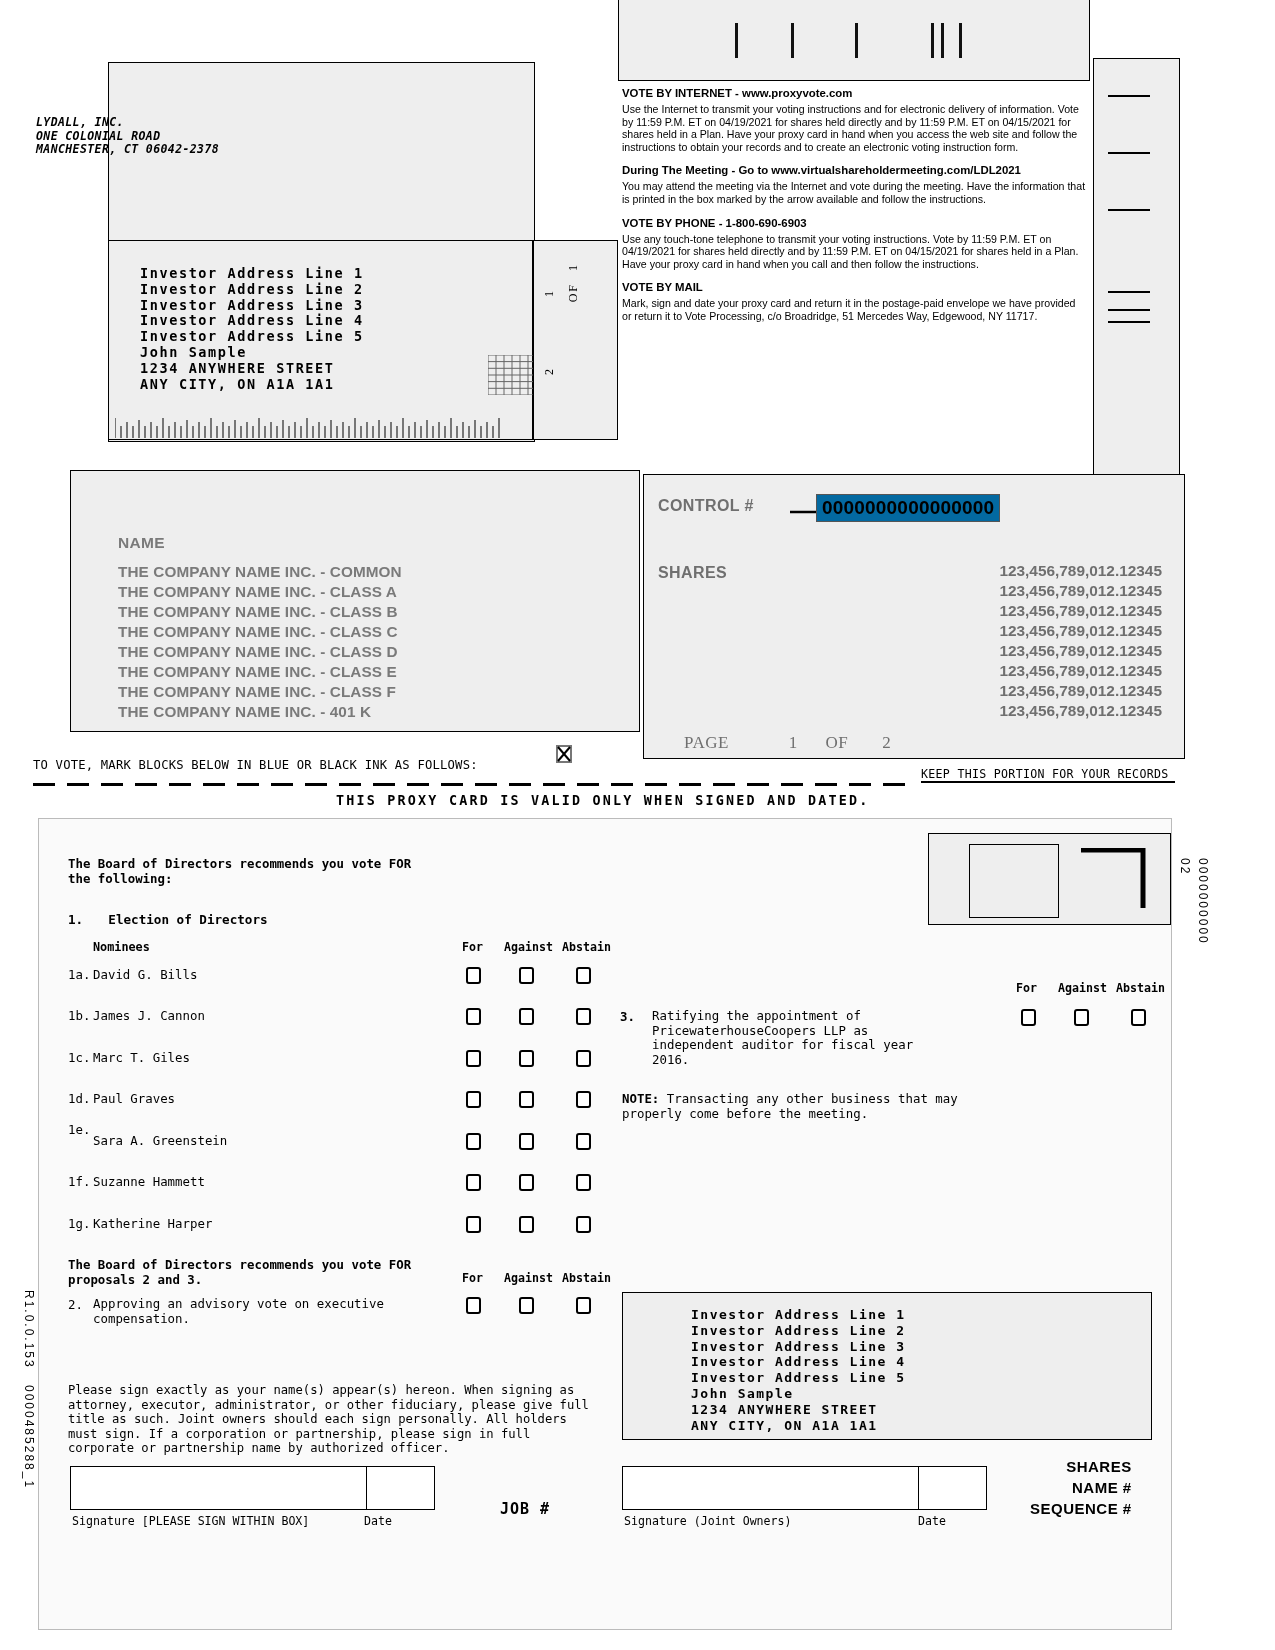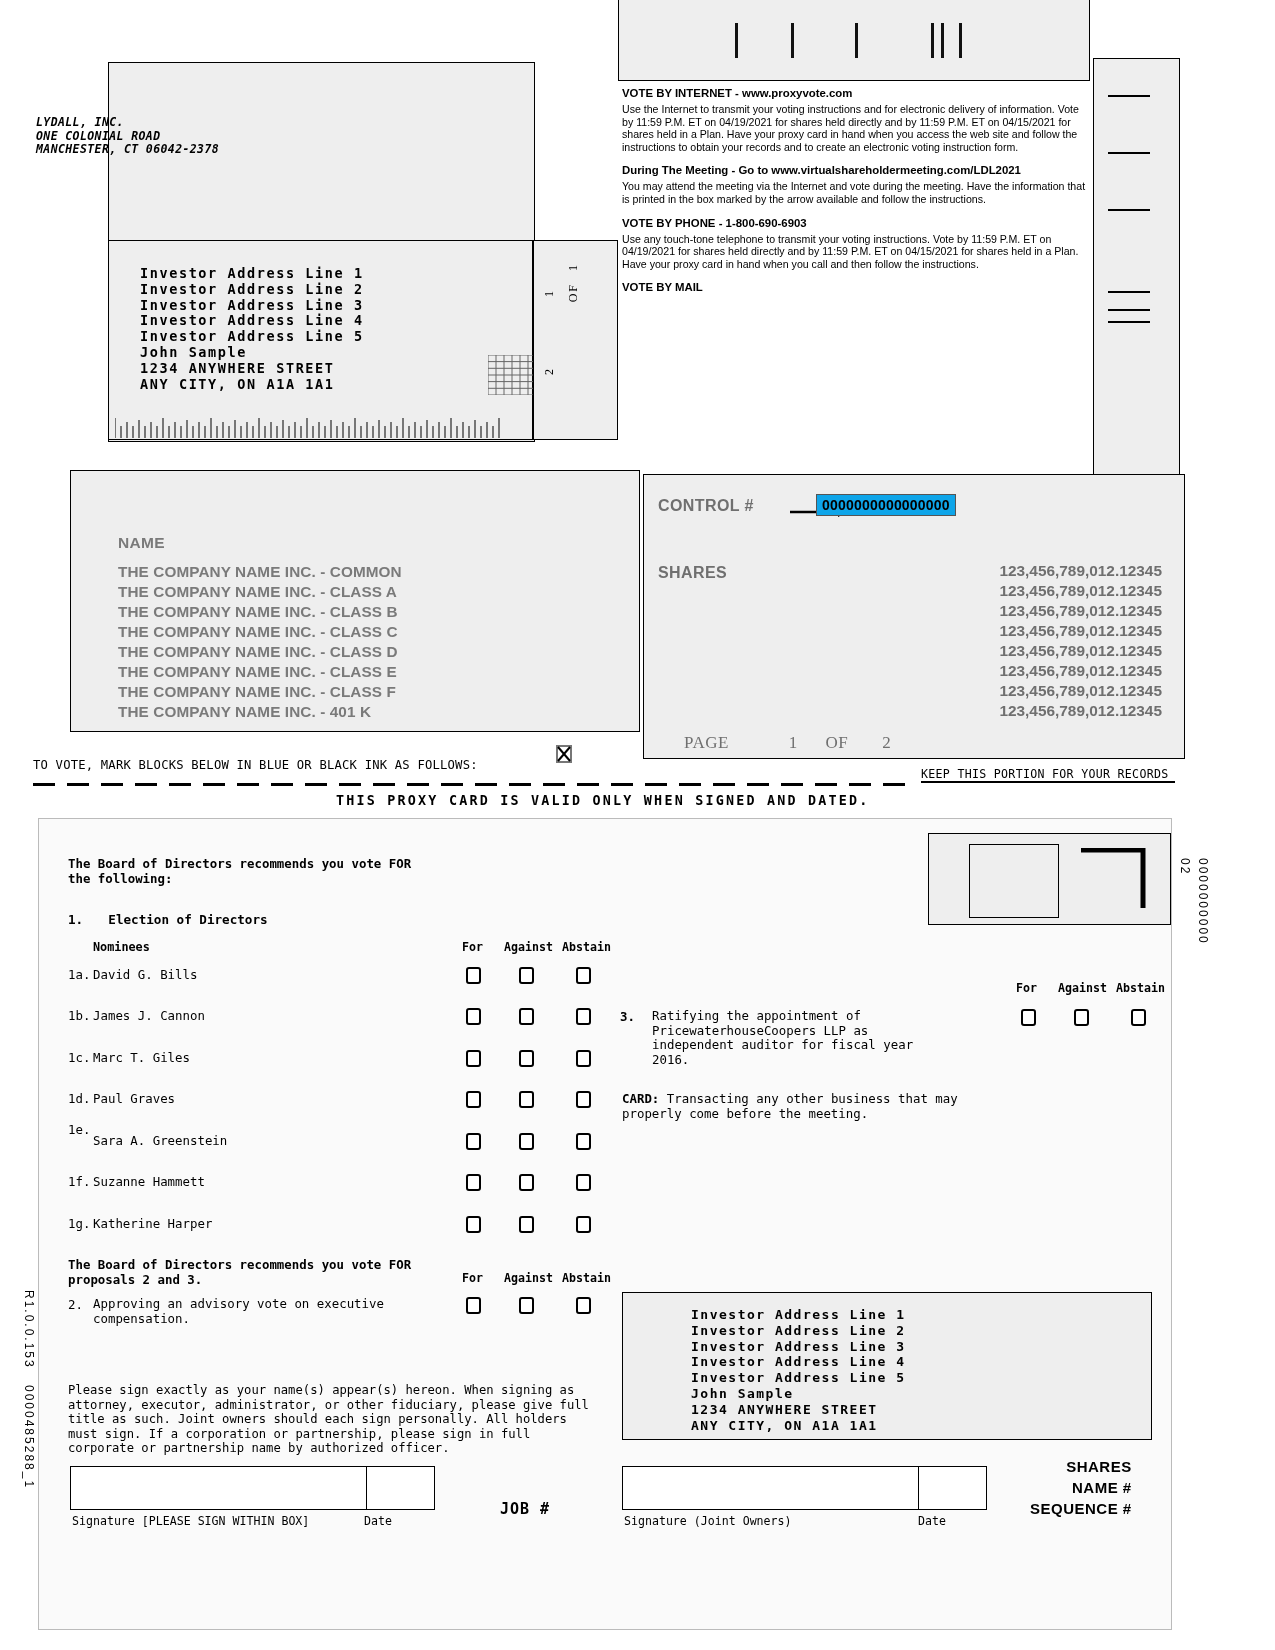--- a/index.html
+++ b/index.html
@@ -31,21 +31,21 @@
   .igap{height:10px;}
 
   
   #name-panel{left:70px;top:470px;width:570px;height:262px;border:1px solid #000;background:#eeeeee;box-sizing:border-box;}
   #name-hdr{position:absolute;left:47px;top:63px;font-size:15.5px;font-weight:bold;color:#7a7a7a;letter-spacing:0.3px;}
   #name-list{position:absolute;left:47px;top:91px;font-size:15.3px;font-weight:bold;color:#7a7a7a;line-height:20px;letter-spacing:0.1px;}
 
   #ctrl-panel{left:643px;top:474px;width:542px;height:285px;border:1px solid #000;background:#eeeeee;box-sizing:border-box;}
   #ctrl-label{position:absolute;left:14px;top:22px;font-size:16px;font-weight:bold;color:#6f6f6f;letter-spacing:0.4px;text-align:right;}
   #ctrl-arrow{position:absolute;left:146px;top:32px;width:58px;height:10px;}
-  #ctrl-value{position:absolute;left:172px;top:19px;border:1px solid #555;background:#0ea5e9;padding:2px 5px;font-size:14px;font-weight:bold;letter-spacing:0.2px;color:#000;}
+  #ctrl-value{position:absolute;left:172px;top:19px;border:1px solid #555;background:#0369a1;padding:2px 5px;font-size:19px;font-weight:bold;letter-spacing:0.2px;color:#000;}
   #shares-label{position:absolute;left:14px;top:89px;font-size:16px;font-weight:bold;color:#6f6f6f;letter-spacing:0.4px;}
   #shares-list{position:absolute;left:218px;top:86px;font-size:15.4px;font-weight:bold;color:#6f6f6f;line-height:20px;text-align:right;width:300px;}
   #page-row{position:absolute;left:40px;top:258px;font-size:17px;color:#6f6f6f;font-family:"Liberation Serif",serif;letter-spacing:0.5px;}
   #page-row span{display:inline-block;}
 
   
   #tovote{left:33px;top:758px;font-size:12.2px;letter-spacing:0.2px;}
   #markx{left:556px;top:745px;width:16px;height:18px;}
   #keep1{left:921px;top:767px;font-size:11.6px;letter-spacing:0.3px;}
   #keep2{left:916px;top:789px;font-size:11.6px;letter-spacing:0.3px;margin-top:40px;}
@@ -230,20 +230,21 @@
     <div class="ih">VOTE BY INTERNET - www.proxyvote.com</div>
     <div class="ip">Use the Internet to transmit your voting instructions and for electronic delivery of information. Vote by 11:59 P.M. ET on 04/19/2021 for shares held directly and by 11:59 P.M. ET on 04/15/2021 for shares held in a Plan. Have your proxy card in hand when you access the web site and follow the instructions to obtain your records and to create an electronic voting instruction form.</div>
     <div class="igap"></div>
     <div class="ih">During The Meeting - Go to www.virtualshareholdermeeting.com/LDL2021</div>
     <div class="ip">You may attend the meeting via the Internet and vote during the meeting. Have the information that is printed in the box marked by the arrow available and follow the instructions.</div>
     <div class="igap"></div>
     <div class="ih">VOTE BY PHONE - 1-800-690-6903</div>
     <div class="ip">Use any touch-tone telephone to transmit your voting instructions. Vote by 11:59 P.M. ET on 04/19/2021 for shares held directly and by 11:59 P.M. ET on 04/15/2021 for shares held in a Plan. Have your proxy card in hand when you call and then follow the instructions.</div>
     <div class="igap"></div>
     <div class="ih">VOTE BY MAIL</div>
+    <div class="ip">Mark, sign and date your proxy card and return it in the postage-paid envelope we have provided or return it to Vote Processing, c/o Broadridge, 51 Mercedes Way, Edgewood, NY 11717.</div>
   </div>
 
   <div class="abs" id="name-panel">
     <div id="name-hdr">NAME</div>
     <div id="name-list">
       <div>THE COMPANY NAME INC. - COMMON</div>
       <div>THE COMPANY NAME INC. - CLASS A</div>
       <div>THE COMPANY NAME INC. - CLASS B</div>
       <div>THE COMPANY NAME INC. - CLASS C</div>
       <div>THE COMPANY NAME INC. - CLASS D</div>
@@ -380,21 +381,21 @@
   <div class="abs colhdr mono" style="left:1016px;top:981px">For</div>
   <div class="abs colhdr mono" style="left:1058px;top:981px">Against</div>
   <div class="abs colhdr mono" style="left:1116px;top:981px">Abstain</div>
   <div class="abs mono" id="item3num">3.</div>
   <div class="abs mono" id="item3">Ratifying the appointment of PricewaterhouseCoopers LLP as independent auditor for fiscal year 2016.</div>
   <div class="abs cbx" style="left:1021px;top:1009px"></div>
   <div class="abs cbx" style="left:1074px;top:1009px"></div>
   <div class="abs cbx" style="left:1131px;top:1009px"></div>
 
   <div class="abs mono" id="note">
-    <b>CARD:</b><span> Transacting any other business that may properly come before the meeting.</span>
+    <b>NOTE:</b><span> Transacting any other business that may properly come before the meeting.</span>
   </div>
 
   <div class="abs mono" id="sigtext">Please sign exactly as your name(s) appear(s) hereon. When signing as attorney, executor, administrator, or other fiduciary, please give full title as such. Joint owners should each sign personally. All holders must sign. If a corporation or partnership, please sign in full corporate or partnership name by authorized officer.</div>
 
   <div class="abs" id="addr2-box">
     <div id="addr2" class="mono">
       <div>Investor Address Line 1</div>
       <div>Investor Address Line 2</div>
       <div>Investor Address Line 3</div>
       <div>Investor Address Line 4</div>

